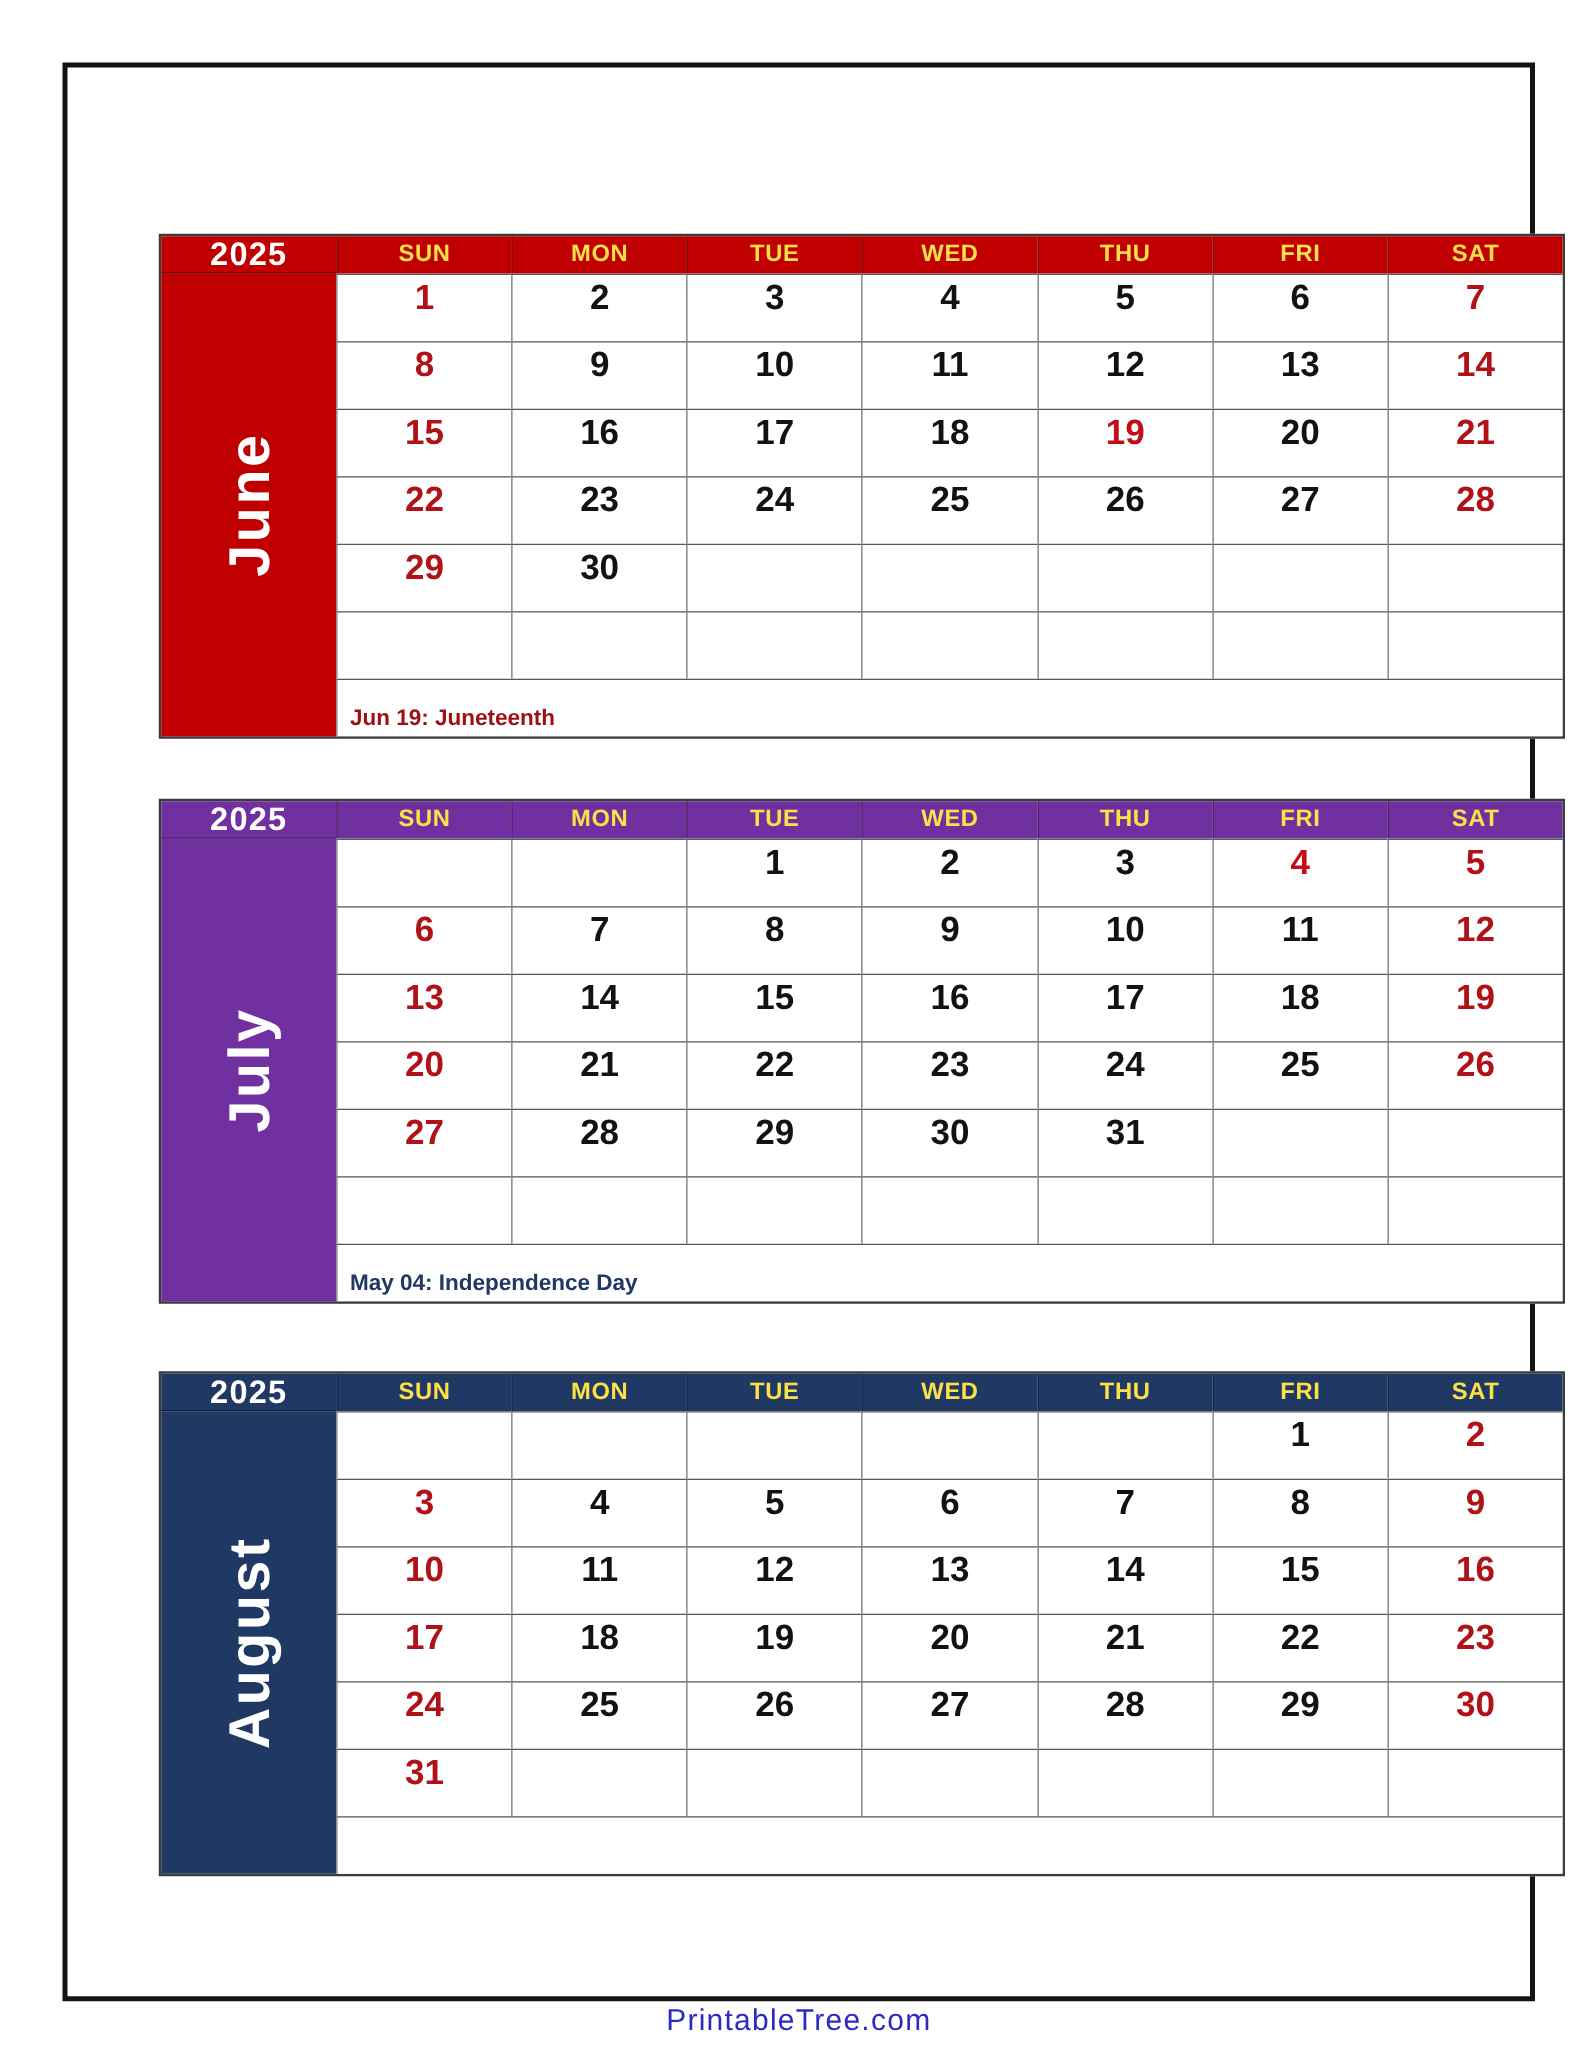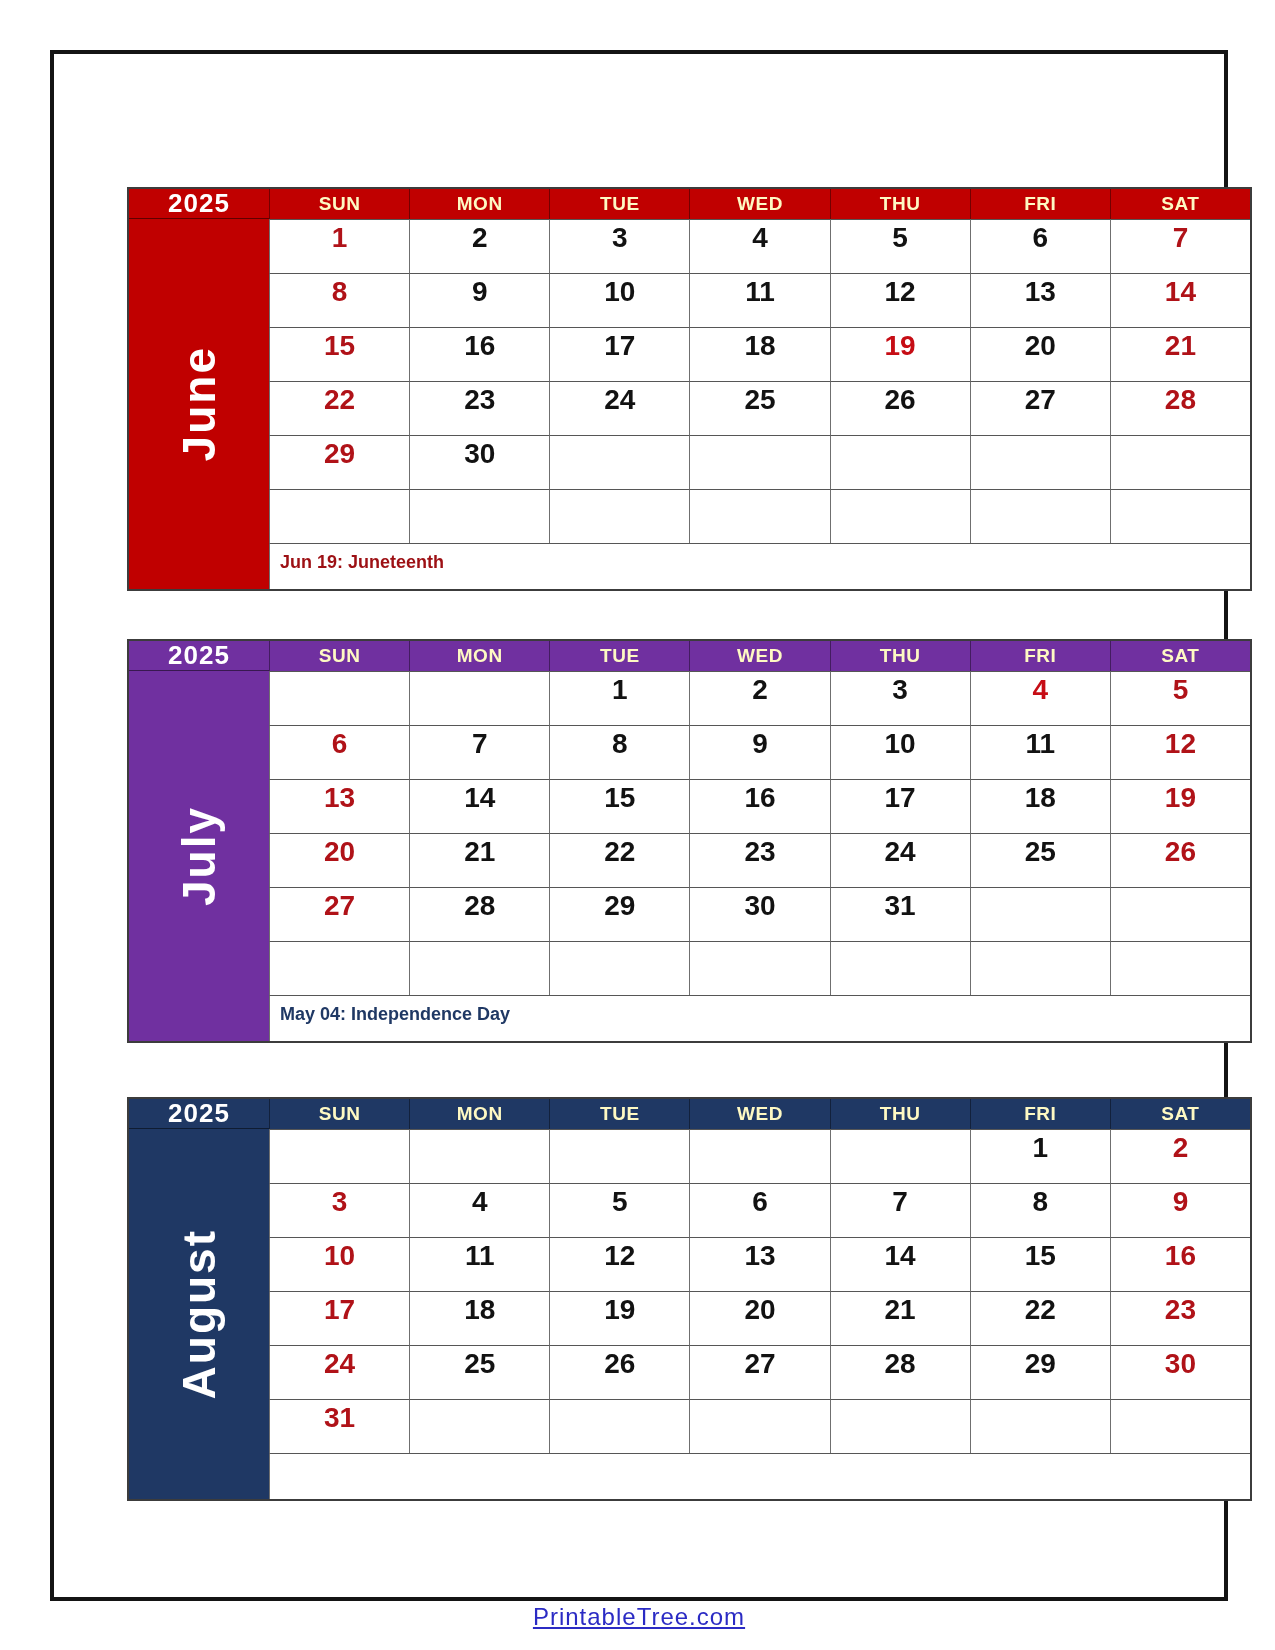--- a/index.html
+++ b/index.html
@@ -35,21 +35,21 @@
     background:var(--accent);
     color:#ffffff;
     font-weight:bold;font-size:26px;
     display:flex;align-items:center;justify-content:center;
     border-bottom:1px solid rgba(0,0,0,0.5);
     letter-spacing:1px;
   }
   .dow{
     grid-row:1;
     background:var(--accent);
-    color:#fef9c3;
+    color:#fde047;
     font-weight:bold;font-size:19px;
     display:flex;align-items:center;justify-content:center;
     border-left:1px solid rgba(0,0,0,0.4);
     letter-spacing:0.5px;
     text-align:right;
   }
   .band{
     grid-column:1;grid-row:2 / 9;
     background:var(--accent);
     display:flex;align-items:center;justify-content:center;
@@ -72,34 +72,33 @@
     border-top:1px solid #565656;
     background:#ffffff;
     box-sizing:border-box;
   }
   .cell.wknd{color:#b01218;}
   .cell.hol{color:#c60d15;}
   .note{
     grid-column:2 / span 7;
     border-top:1px solid #565656;
     border-left:1px solid #6f6f6f;
-    padding:8px 0 0 10px;
+    padding:20px 0 0 10px;
     font-weight:bold;font-size:18px;
     box-sizing:border-box;
     background:#ffffff;
   }
   
   .footer-link{
     position:absolute;
     left:0;right:0;
     top:1549px;
     text-align:center;
     font-size:24px;
     color:#2b2bc4;
-    text-decoration:underline;
     cursor:pointer;
     font-weight:normal;
     letter-spacing:1px;
   }
 </style>
 </head>
 <body>
 
 <div class="page">
   <div class="frame">

